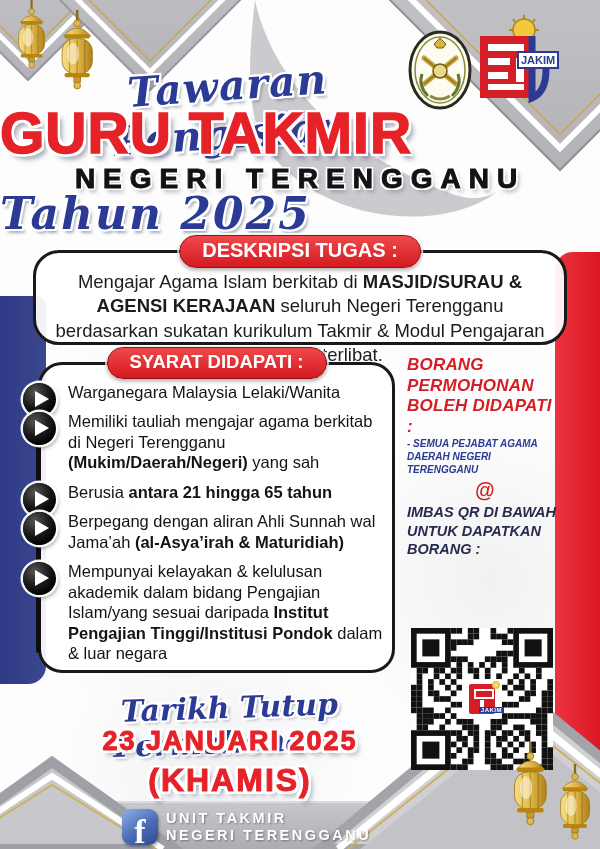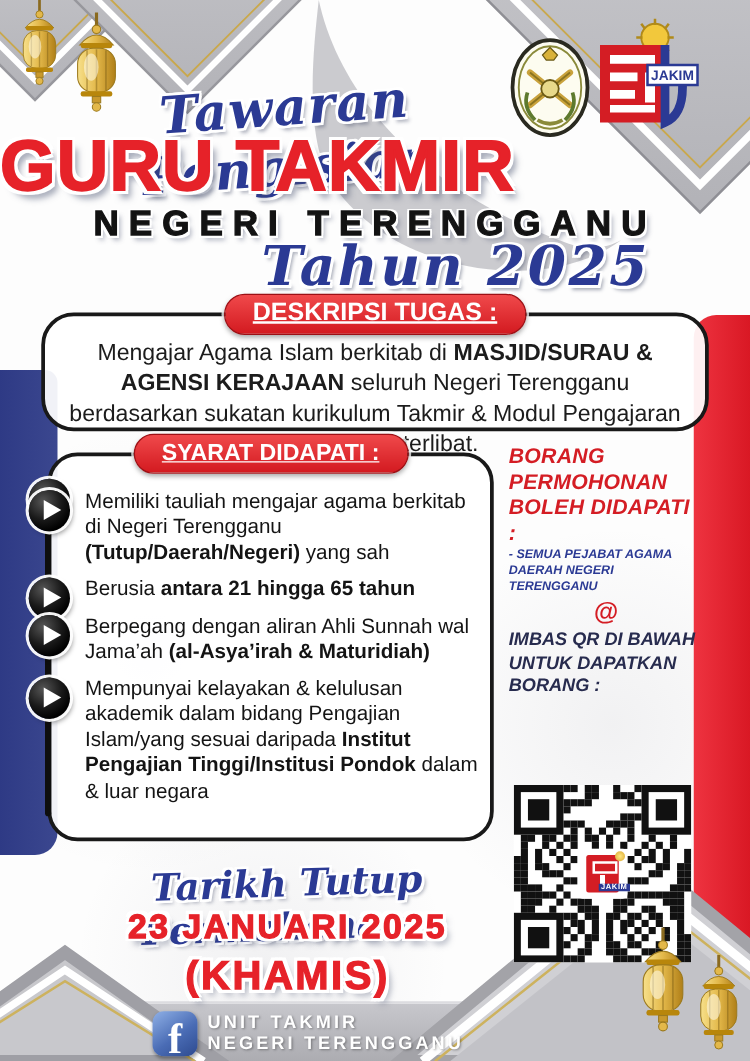--- a/index.html
+++ b/index.html
@@ -38,38 +38,38 @@
       0 -3px 0 #fff,0 3px 0 #fff,-3px 0 0 #fff,3px 0 0 #fff, 5px 6px 5px rgba(70,80,110,.5);
   }
   .region-title {
     left:0; top:163px; width:600px; text-align:center;
     font-weight:bold; font-size:28px; letter-spacing:8px; color:#131313;
     -webkit-text-stroke:1px #131313;
     text-shadow:-2px -2px 0 #fff,2px -2px 0 #fff,-2px 2px 0 #fff,2px 2px 0 #fff,
       0 -2px 0 #fff,0 2px 0 #fff,-2px 0 0 #fff,2px 0 0 #fff, 3px 4px 4px rgba(70,80,110,.45);
   }
   .year-title {
-    left:0; top:188px; width:520px; text-align:right;
+    left:0; top:188px; width:520px; text-align:left;
     font-family:"DejaVu Serif", serif; font-style:italic; font-weight:bold;
     font-size:44px; color:#2b3a94; letter-spacing:2px;
     text-shadow:-2px -2px 0 #fff,2px -2px 0 #fff,-2px 2px 0 #fff,2px 2px 0 #fff,
       0 -2px 0 #fff,0 2px 0 #fff,-2px 0 0 #fff,2px 0 0 #fff, 3px 4px 3px rgba(40,50,80,.4);
   }
   .logo { position:absolute; z-index:5; }
   .logo-crest { left:408px; top:30px; }
   .logo-jakim { left:476px; top:14px; }
   
   .round-box { position:absolute; border:3.5px solid #191919; border-radius:26px;
     background:rgba(255,255,255,.93); z-index:4; }
   .desc-box { left:33px; top:250px; width:534px; height:95px; }
   .syarat-box { left:38px; top:362px; width:357px; height:311px; border-radius:24px; }
   .badge { position:absolute; top:-18px; left:50%; transform:translateX(-50%);
     background:linear-gradient(#f0494b,#d31a20); color:#fff; font-weight:bold;
     font-size:20px; padding:3px 22px 5px; border-radius:22px; white-space:nowrap;
-    border:1.5px solid #9c1015; box-shadow:0 2px 4px rgba(0,0,0,.35), 0 0 0 2px rgba(255,255,255,.8);text-decoration:underline; }
+    border:1.5px solid #9c1015; box-shadow:0 2px 4px rgba(0,0,0,.35), 0 0 0 2px rgba(255,255,255,.8); }
   .syarat-box .badge { font-size:18.5px; }
   .desc-text { padding:17px 13px 0; font-size:18.5px; line-height:1.32; text-align:center; color:#1c1c1c; }
   .b { font-weight:bold; }
   
   .req-line { position:absolute; left:-5px; top:36px; width:5px; height:252px;
     background:#0e0e0e; border-radius:3px; z-index:1; }
   .req-list { position:absolute; top:17px; left:27px; right:7px; z-index:2; }
   .req { position:relative; margin-bottom:9px; font-size:16.5px; line-height:1.24; color:#141414; }
   .play { position:absolute; left:-45px; top:1px; width:33px; height:33px; border-radius:50%;
     background:radial-gradient(circle at 35% 28%, #555 0%, #1a1a1a 45%, #000 75%);
@@ -202,24 +202,25 @@
     <div class="badge">DESKRIPSI TUGAS :</div>
     <p class="desc-text"><span>Mengajar Agama Islam berkitab di </span><span class="b">MASJID/SURAU &amp; AGENSI KERAJAAN</span><span> seluruh Negeri Terengganu berdasarkan sukatan kurikulum Takmir &amp; Modul Pengajaran agensi yang terlibat.</span></p>
   </div>
 
   <div class="round-box syarat-box">
     <div class="badge">SYARAT DIDAPATI :</div>
     <div class="req-line"></div>
     <div class="req-list">
       <div class="req">
         <span class="play"></span>
+        <span><span>Warganegara Malaysia Lelaki/Wanita</span></span>
       </div>
       <div class="req">
         <span class="play"></span>
-        <span><span>Memiliki tauliah mengajar agama berkitab di Negeri Terengganu </span><span class="b">(Tutup/Daerah/Negeri)</span><span> yang sah</span></span>
+        <span><span>Memiliki tauliah mengajar agama berkitab di Negeri Terengganu </span><span class="b">(Mukim/Daerah/Negeri)</span><span> yang sah</span></span>
       </div>
       <div class="req">
         <span class="play"></span>
         <span><span>Berusia </span><span class="b">antara 21 hingga 65 tahun</span></span>
       </div>
       <div class="req">
         <span class="play"></span>
         <span><span>Berpegang dengan aliran Ahli Sunnah wal Jama’ah </span><span class="b">(al-Asya’irah &amp; Maturidiah)</span></span>
       </div>
       <div class="req">

